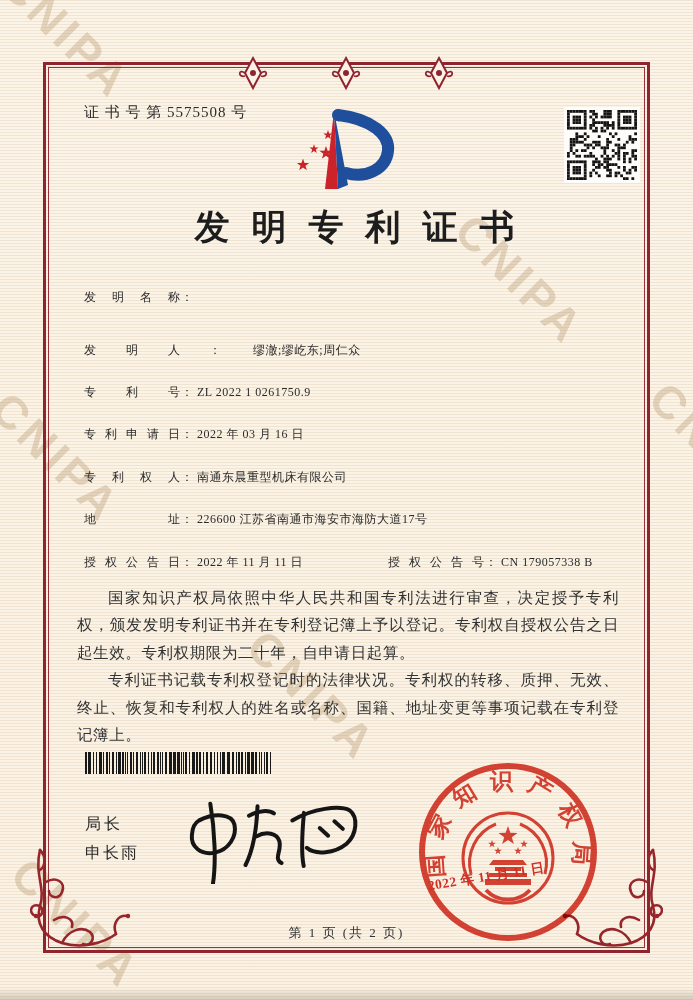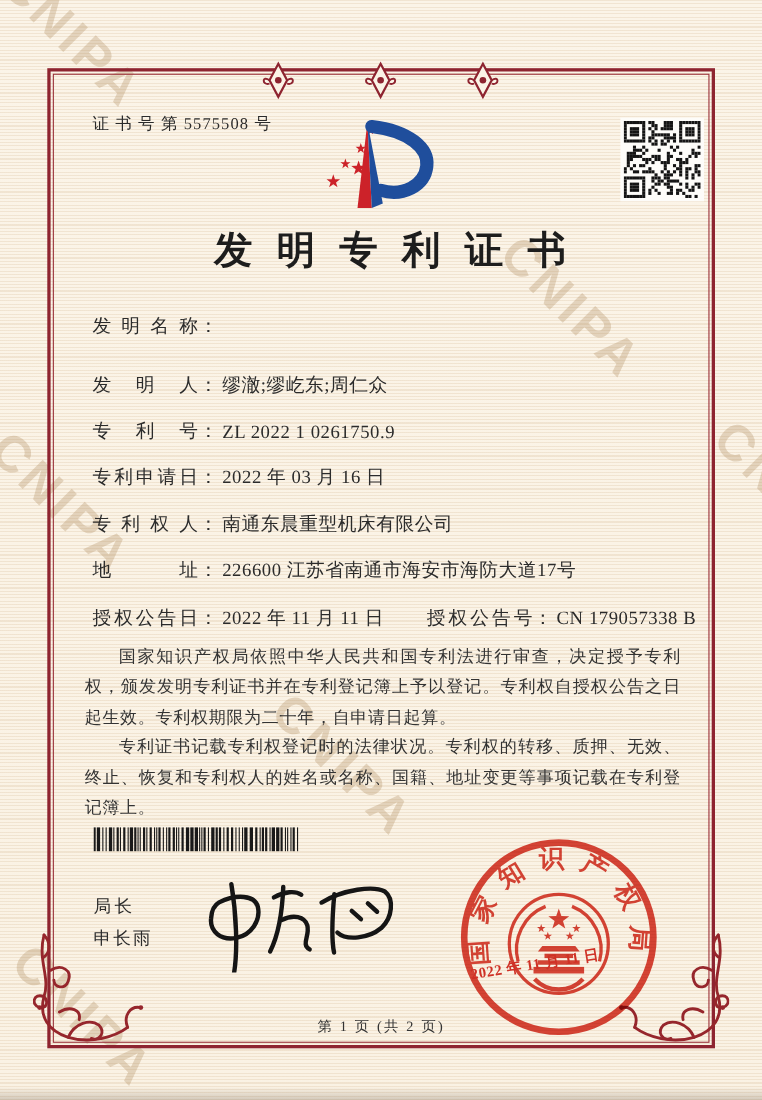--- a/index.html
+++ b/index.html
@@ -15,21 +15,21 @@
       font-size:46px;letter-spacing:4px;pointer-events:none;}
   .frame{position:absolute;left:43px;top:62px;width:607px;height:891px;
          border:3px solid #8e2430;box-sizing:border-box;}
   .frame::after{content:"";position:absolute;inset:2px;border:1px solid #9a3038;}
   .orn{position:absolute;pointer-events:none;}
   .cert-no{position:absolute;left:84px;top:103px;font-size:15px;letter-spacing:1px;}
   .logo{position:absolute;left:288px;top:103px;}
   .qr{position:absolute;left:564px;top:107px;background:#fdfcf9;padding:3px;}
   .title{position:absolute;left:0;right:0;top:204px;text-align:center;
          font-size:35px;font-weight:bold;letter-spacing:22px;padding-left:38px;color:#1d1d1d;border-radius:22px;}
-  .frow{position:absolute;left:84px;height:22px;font-size:17px;display:flex;align-items:flex-end;white-space:nowrap;}
+  .frow{position:absolute;left:84px;height:22px;font-size:12px;display:flex;align-items:center;white-space:nowrap;}
   .flabel{display:inline-block;width:96px;text-align:justify;text-align-last:justify;}
   .fcolon{display:inline-block;margin:0 4px 0 1px;}
   .fvalue{letter-spacing:.5px;}
   .grant2{position:absolute;left:304px;display:flex;align-items:baseline;white-space:nowrap;}
   .bodytext{position:absolute;left:77px;top:584px;width:542px;font-size:15.5px;
             line-height:27.4px;letter-spacing:.6px;color:#333;text-align:justify;}
   .bodytext p{margin:0;text-indent:2em;}
   .barcode{position:absolute;left:85px;top:752px;}
   .sig-title{position:absolute;left:85px;top:814px;font-size:16px;letter-spacing:3px;}
   .sig-name{position:absolute;left:85px;top:843px;font-size:16px;letter-spacing:2px;}
@@ -392,21 +392,21 @@
         <rect x="64.39999999999999" y="67.19999999999999" width="2.8" height="2.8"></rect>
       </g>
   </svg>
 
   <div class="title">发明专利证书</div>
 
   <div class="frow" style="top:286px;">
     <span class="flabel">发明名称</span>
       <span class="fcolon">：</span>
   </div>
-  <div class="frow" style="top:339px;">
+  <div class="frow" style="top:339px;gap:28px;">
     <span class="flabel">发明人</span>
       <span class="fcolon">：</span>
       <span class="fvalue">缪澈;缪屹东;周仁众</span>
   </div>
   <div class="frow" style="top:381px;">
     <span class="flabel">专利号</span>
       <span class="fcolon">：</span>
       <span class="fvalue">ZL 2022 1 0261750.9</span>
   </div>
   <div class="frow" style="top:423px;">

